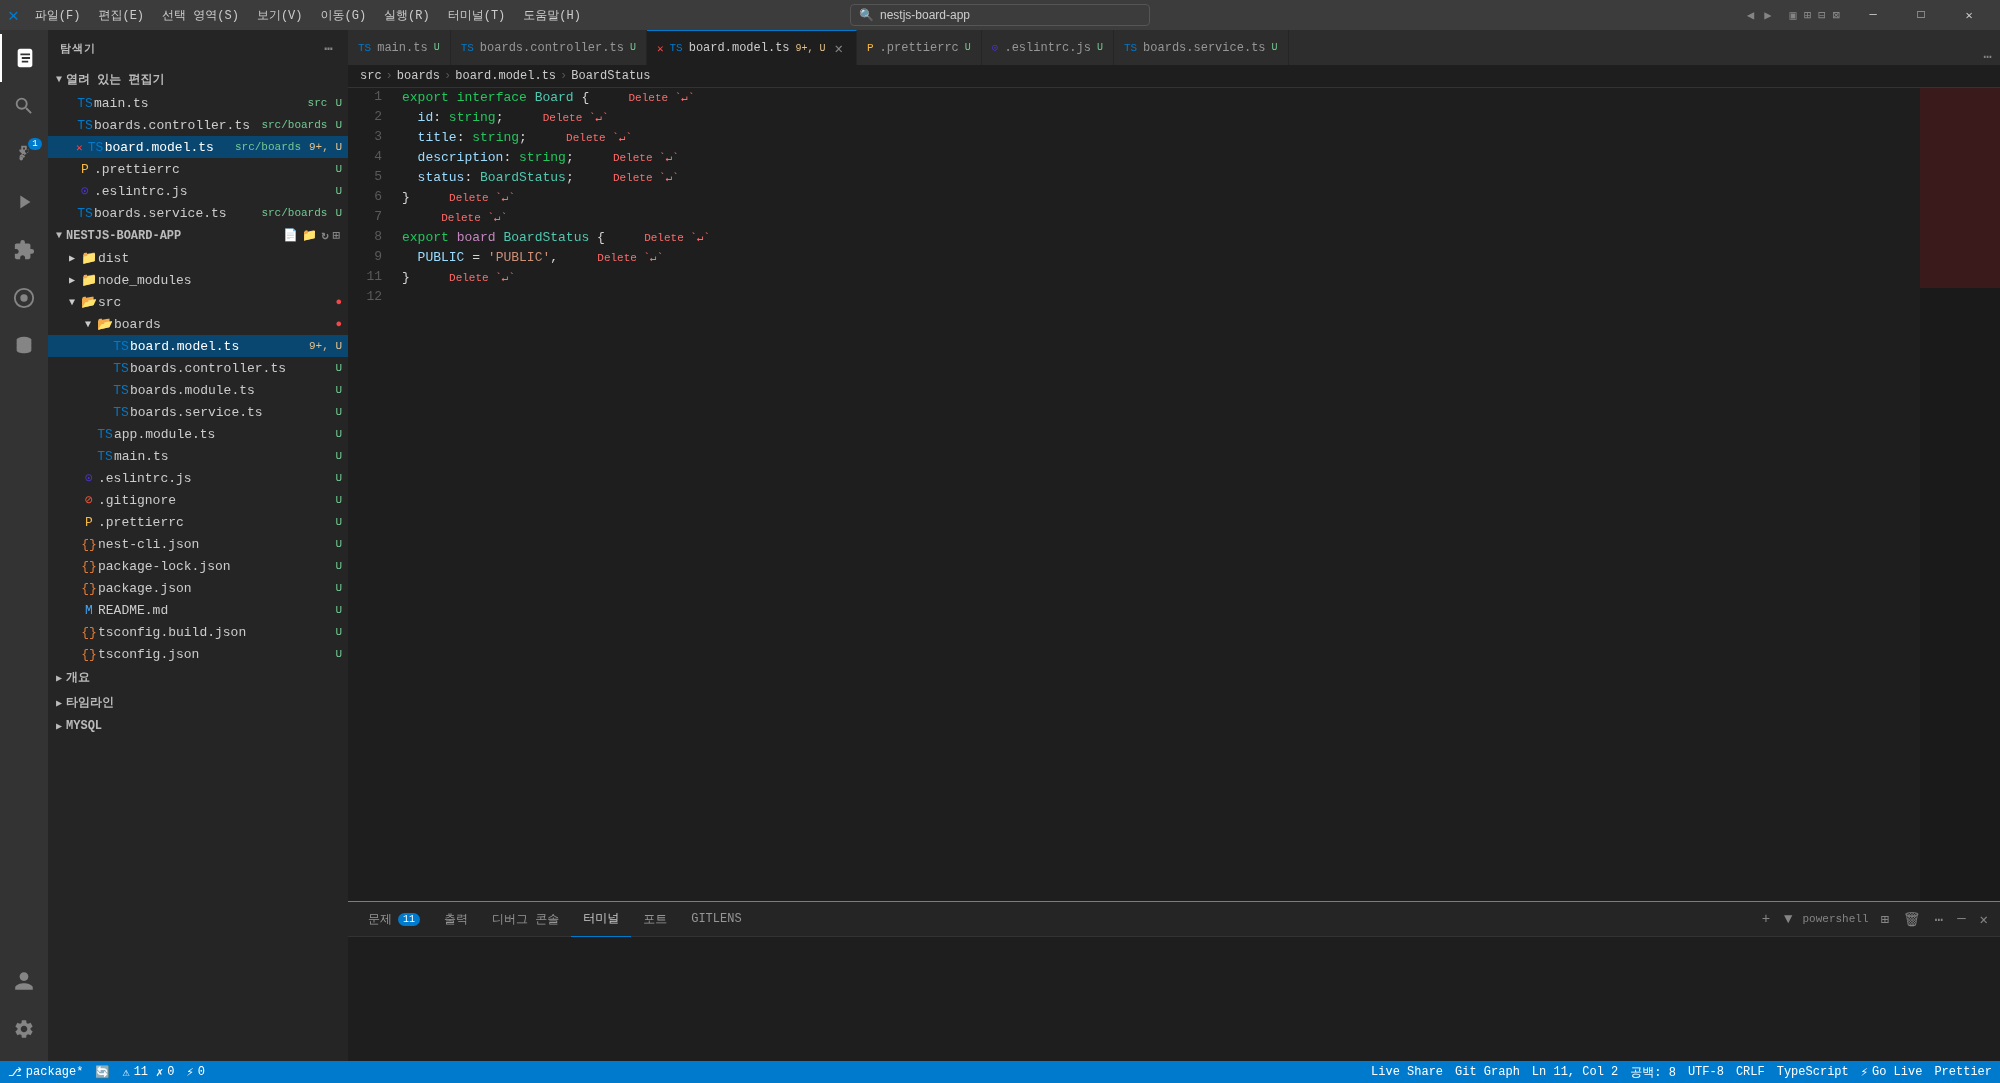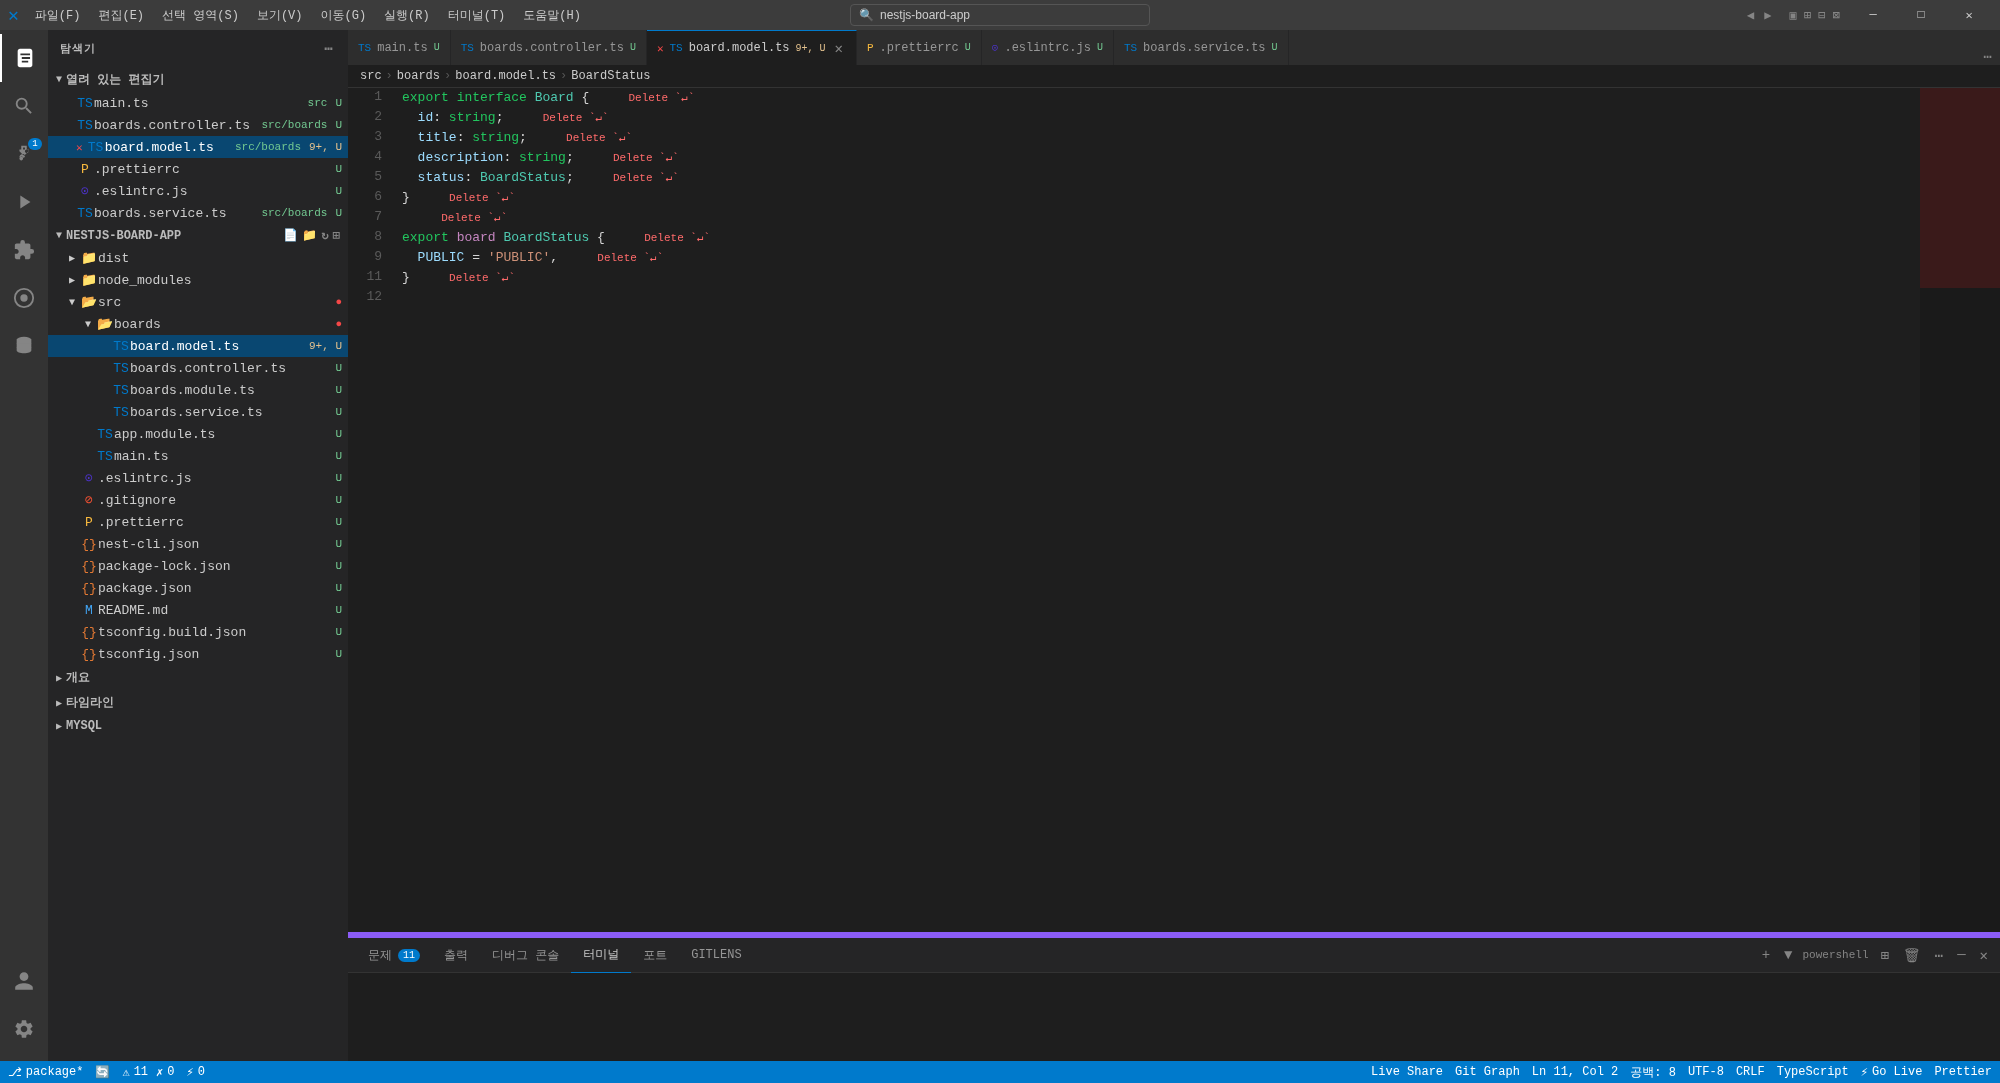--- a/index.html
+++ b/index.html
@@ -320,23 +320,23 @@
       overflow: hidden;
     }
     .minimap-content {
       background: #3a1a1a;
       width: 80px;
       height: 200px;
     }
 
     
     .bottom-panel {
-      height: 129px;
+      height: 160px;
       background: #1e1e1e;
-      border-top: 6px solid #8b5cf6;
+      border-top: 1px solid #8b5cf6;
       display: flex;
       flex-direction: column;
       flex-shrink: 0;
     }
     .panel-tabs {
       display: flex;
       background: #252526;
       height: 35px;
       align-items: center;
       border-bottom: 1px solid #333;

